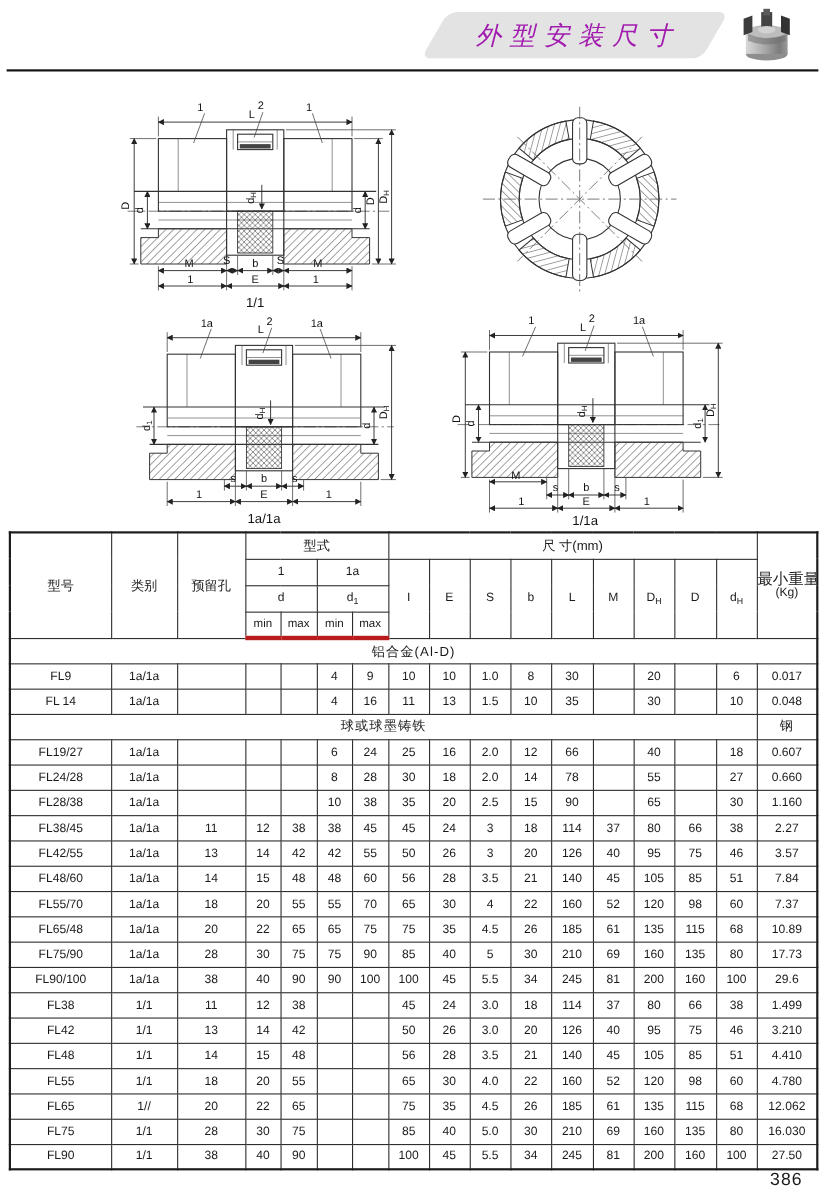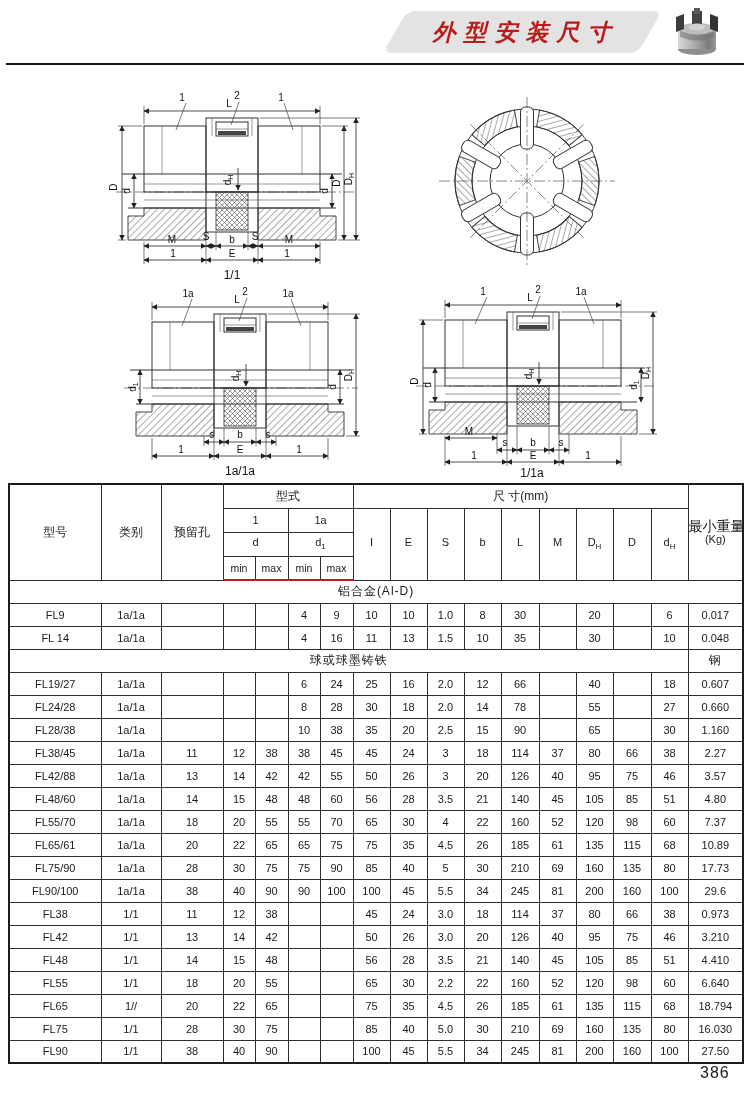--- a/index.html
+++ b/index.html
@@ -3,22 +3,22 @@
 <meta charset="utf-8">
 <style>
   html,body{margin:0;padding:0;background:#fff;}
   body{width:750px;height:1094px;position:relative;overflow:hidden;
        font-family:"Liberation Sans",sans-serif;color:#1a1a1a;}
   
   .banner{position:absolute;left:395px;top:11px;width:255px;height:42px;}
   .banner-bg{position:absolute;left:0;top:0;right:0;bottom:0;background:#e3e3e3;
              transform:skewX(-30deg);border-radius:8px;}
   .banner-title{position:relative;width:100%;height:100%;display:flex;align-items:center;
-                justify-content:center;font-size:23px;font-weight:700;font-style:italic;
-                letter-spacing:8px;color:#b91c1c;padding-left:6px;box-sizing:border-box;}
+                justify-content:center;font-size:23px;font-weight:400;font-style:italic;
+                letter-spacing:8px;color:#a21caf;padding-left:6px;box-sizing:border-box;}
   .photo{position:absolute;left:668px;top:5px;width:58px;height:54px;}
   .hr{position:absolute;left:6px;top:63px;width:738px;height:2px;background:#151515;}
   
   .dgA{position:absolute;left:92px;top:90px;}
   .dgF{position:absolute;left:428px;top:96px;}
   .dgB{position:absolute;left:110px;top:286px;}
   .dgC{position:absolute;left:398px;top:284px;}
   .ol{fill:none;stroke:#333;stroke-width:1;}
   .thin{stroke:#555;stroke-width:0.6;}
   .hat{fill:url(#hatch);stroke:#333;stroke-width:0.9;}
@@ -35,21 +35,21 @@
   
   .tblwrap{position:absolute;left:8px;top:483px;}
   table{border-collapse:collapse;table-layout:fixed;width:734px;}
   th,td{border:1px solid #2e2e2e;text-align:center;vertical-align:middle;padding:0;
         font-size:11px;font-weight:400;overflow:hidden;white-space:nowrap;}
   table{border:2px solid #1c1c1c;}
   thead tr{height:24px;}
   thead th{font-size:12px;}
   thead th.sm{font-size:10.5px;}
   thead th.dimh{font-size:11px;}
-  thead tr:last-child th{border-bottom:2px solid #b91c1c;}
+  thead tr:last-child th{border-bottom:4px solid #b91c1c;}
   tbody tr{height:23px;}
   td.sec{font-size:12px;letter-spacing:1px;}
   .wt1{font-size:14px;line-height:14px;}
   .wt2{font-size:11px;line-height:13px;}
   sub{font-size:8px;}
   
   .pagenum{position:absolute;left:700px;top:1064px;font-size:16px;letter-spacing:1px;}
 </style>
 </head>
 <body>
@@ -510,21 +510,21 @@
           <td>3</td>
           <td>18</td>
           <td>114</td>
           <td>37</td>
           <td>80</td>
           <td>66</td>
           <td>38</td>
           <td>2.27</td>
         </tr>
         <tr>
-          <td>FL42/88</td>
+          <td>FL42/55</td>
           <td>1a/1a</td>
           <td>13</td>
           <td>14</td>
           <td>42</td>
           <td>42</td>
           <td>55</td>
           <td>50</td>
           <td>26</td>
           <td>3</td>
           <td>20</td>
@@ -545,21 +545,21 @@
           <td>60</td>
           <td>56</td>
           <td>28</td>
           <td>3.5</td>
           <td>21</td>
           <td>140</td>
           <td>45</td>
           <td>105</td>
           <td>85</td>
           <td>51</td>
-          <td>4.80</td>
+          <td>7.84</td>
         </tr>
         <tr>
           <td>FL55/70</td>
           <td>1a/1a</td>
           <td>18</td>
           <td>20</td>
           <td>55</td>
           <td>55</td>
           <td>70</td>
           <td>65</td>
@@ -567,21 +567,21 @@
           <td>4</td>
           <td>22</td>
           <td>160</td>
           <td>52</td>
           <td>120</td>
           <td>98</td>
           <td>60</td>
           <td>7.37</td>
         </tr>
         <tr>
-          <td>FL65/61</td>
+          <td>FL65/48</td>
           <td>1a/1a</td>
           <td>20</td>
           <td>22</td>
           <td>65</td>
           <td>65</td>
           <td>75</td>
           <td>75</td>
           <td>35</td>
           <td>4.5</td>
           <td>26</td>
@@ -640,21 +640,21 @@
           <td></td>
           <td>45</td>
           <td>24</td>
           <td>3.0</td>
           <td>18</td>
           <td>114</td>
           <td>37</td>
           <td>80</td>
           <td>66</td>
           <td>38</td>
-          <td>0.973</td>
+          <td>1.499</td>
         </tr>
         <tr>
           <td>FL42</td>
           <td>1/1</td>
           <td>13</td>
           <td>14</td>
           <td>42</td>
           <td></td>
           <td></td>
           <td>50</td>
@@ -690,47 +690,47 @@
         <tr>
           <td>FL55</td>
           <td>1/1</td>
           <td>18</td>
           <td>20</td>
           <td>55</td>
           <td></td>
           <td></td>
           <td>65</td>
           <td>30</td>
-          <td>2.2</td>
+          <td>4.0</td>
           <td>22</td>
           <td>160</td>
           <td>52</td>
           <td>120</td>
           <td>98</td>
           <td>60</td>
-          <td>6.640</td>
+          <td>4.780</td>
         </tr>
         <tr>
           <td>FL65</td>
           <td>1//</td>
           <td>20</td>
           <td>22</td>
           <td>65</td>
           <td></td>
           <td></td>
           <td>75</td>
           <td>35</td>
           <td>4.5</td>
           <td>26</td>
           <td>185</td>
           <td>61</td>
           <td>135</td>
           <td>115</td>
           <td>68</td>
-          <td>18.794</td>
+          <td>12.062</td>
         </tr>
         <tr>
           <td>FL75</td>
           <td>1/1</td>
           <td>28</td>
           <td>30</td>
           <td>75</td>
           <td></td>
           <td></td>
           <td>85</td>

